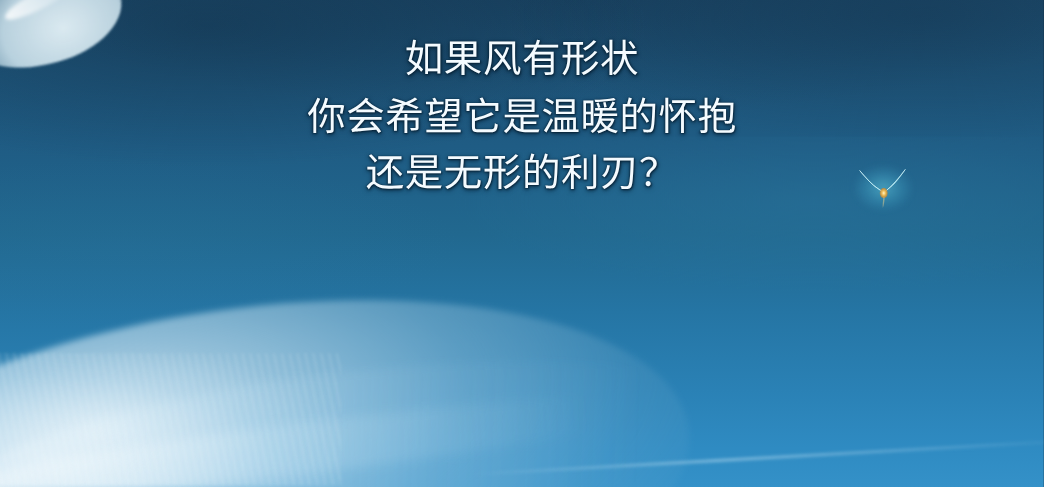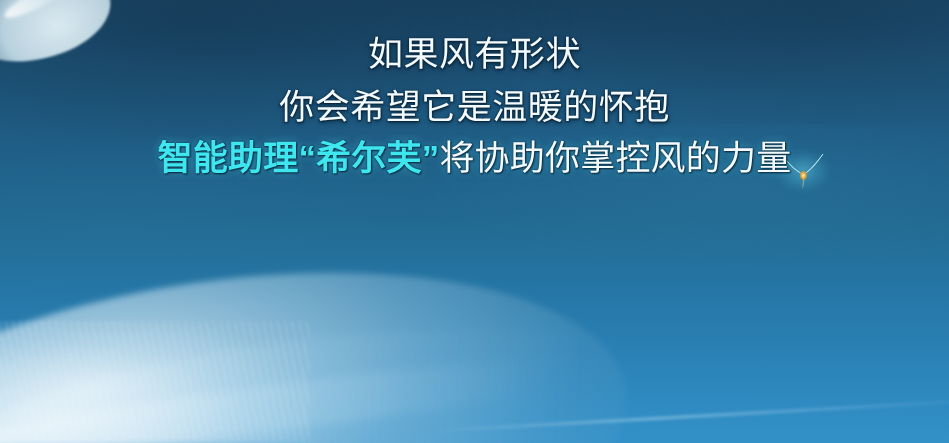--- a/index.html
+++ b/index.html
@@ -253,20 +253,20 @@
       <path d="M25.2,31 C24.6,35 24.2,38 24.6,41 C25.6,38 26.2,34.5 26.2,31.5 Z" fill="#ffd98a" opacity="0.45"></path>
     </svg>
   </div>
 
   <div class="text-block">
 
     <span class="line line-plain l1">如果风有形状</span>
 
     <span class="line line-plain l2">你会希望它是温暖的怀抱</span>
 
-
-    <span class="line line-accent l4"><span class="accent-cyan">智能助理“希尔芙”</span><span class="accent-white">将协助你掌控风的力量</span></span>
+    <span class="line line-plain l3">还是无形的利刃？</span>
+
 
 
 
   </div>
 
 </div>
 
 </body></html>

